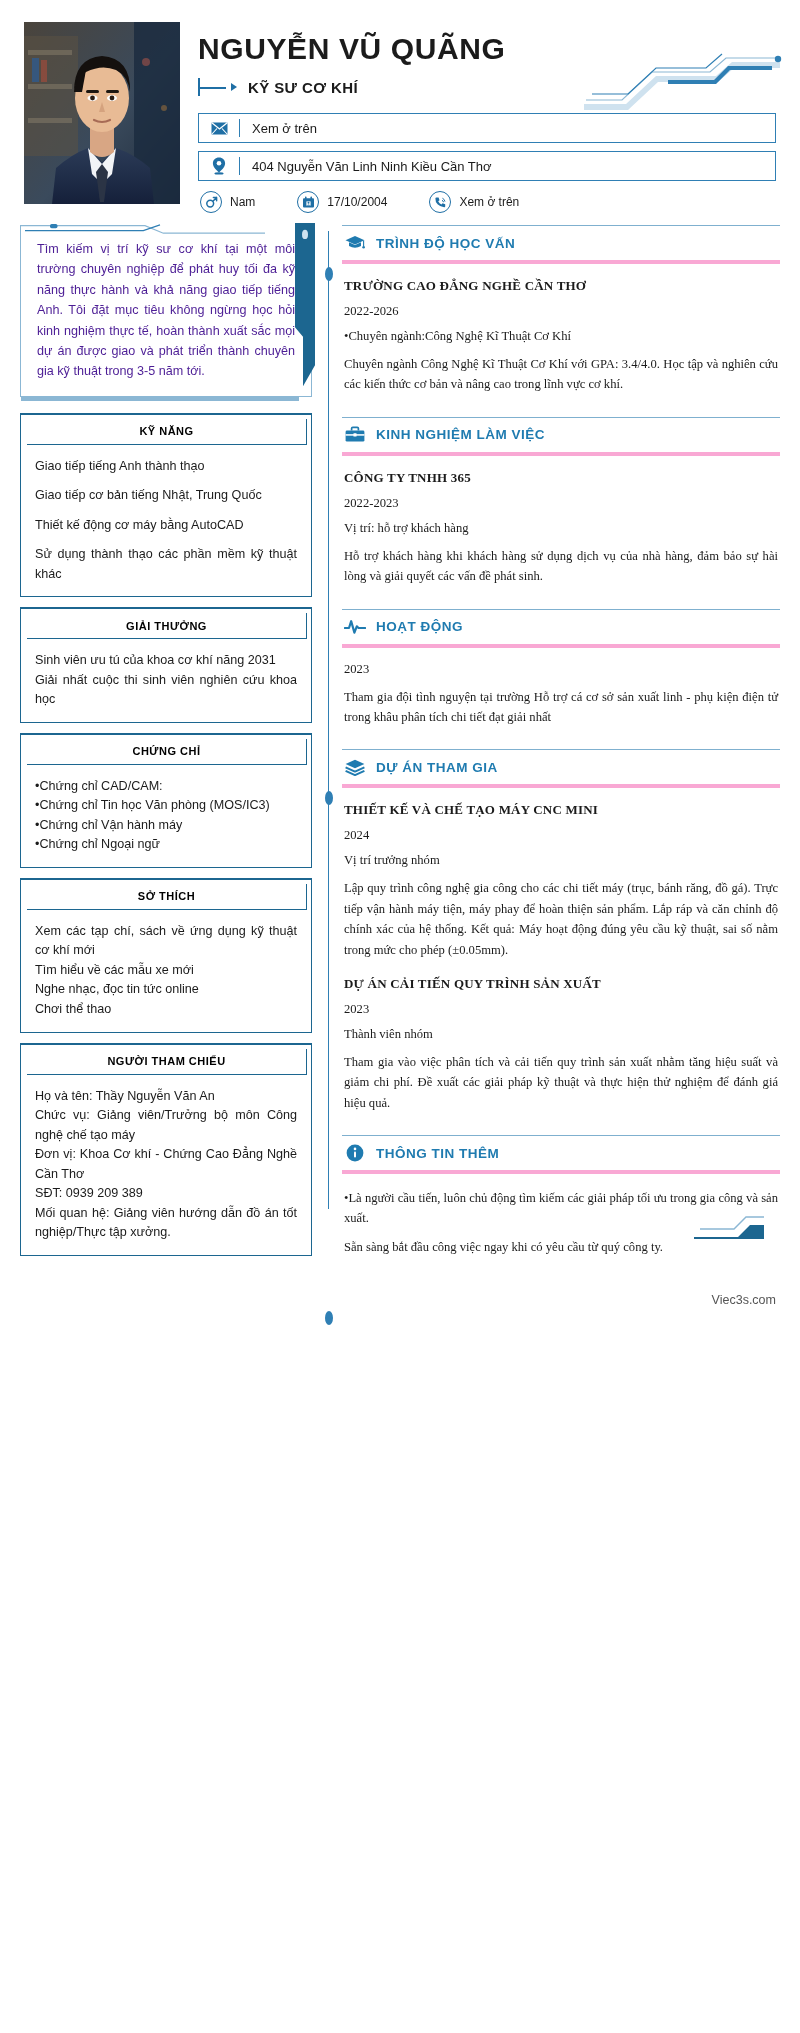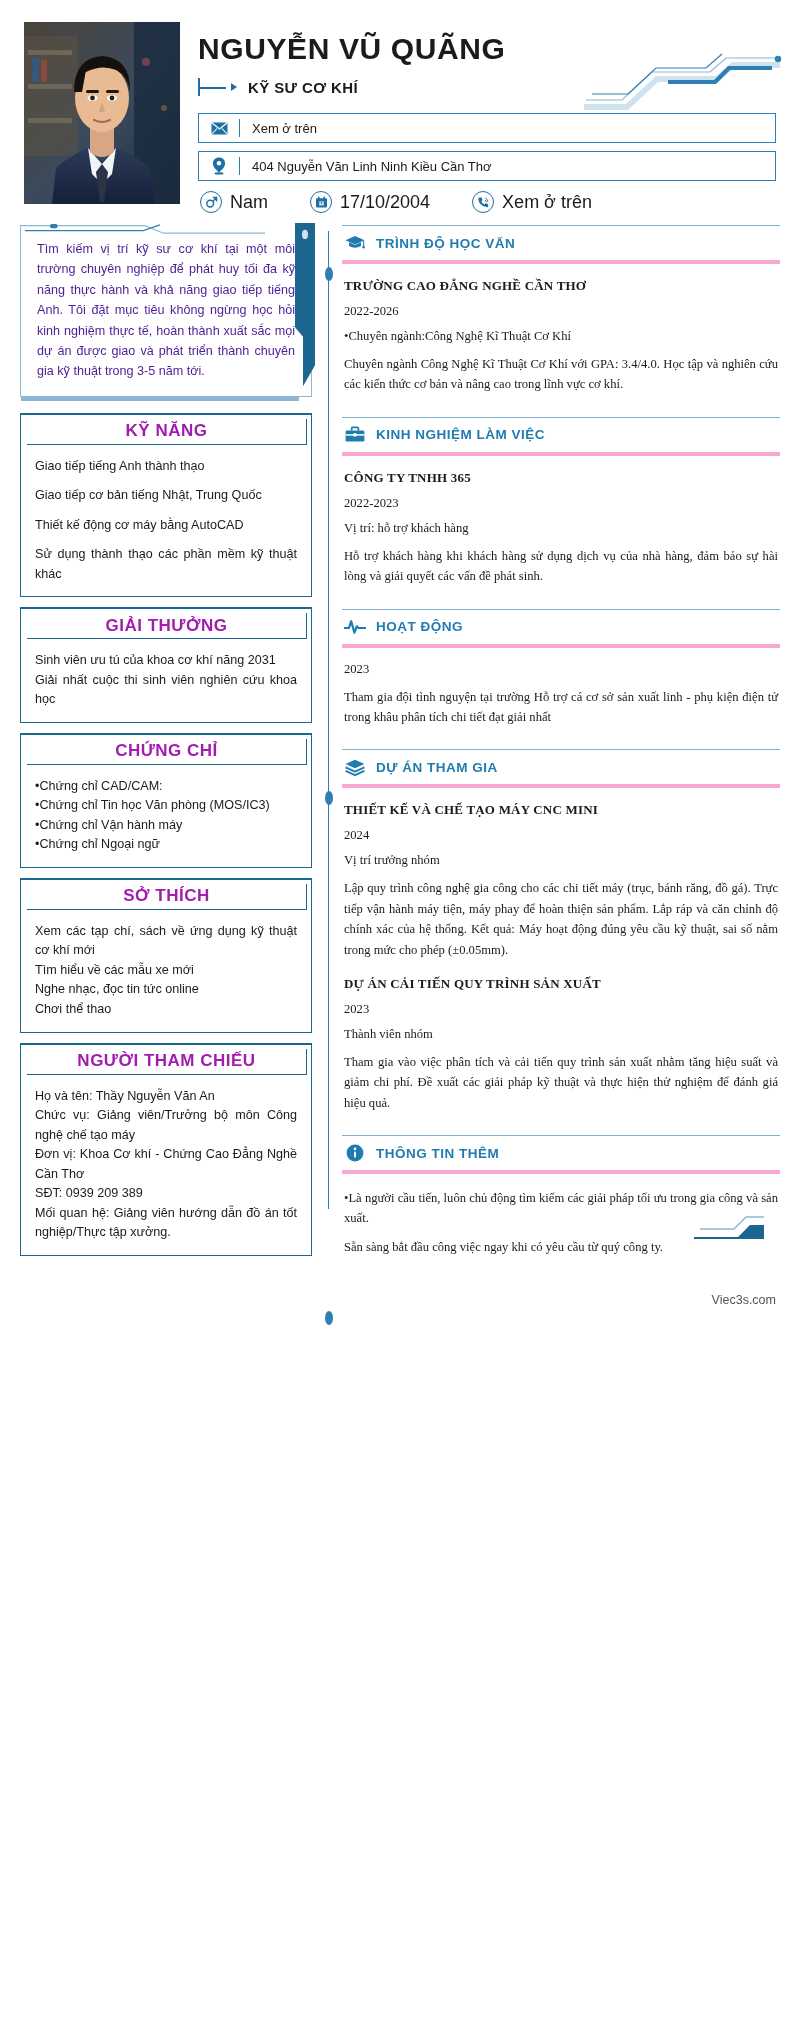--- a/index.html
+++ b/index.html
@@ -130,21 +130,21 @@
   .meta-row {
     display: flex;
     align-items: center;
     margin-top: 10px;
     padding-left: 2px;
   }
   .meta-item {
     display: flex;
     align-items: center;
     gap: 8px;
-    font-size: 18px;
+    font-size: 12px;
     color: #1b1b1b;
   }
   .meta-item + .meta-item { margin-left: 42px; }
   .meta-ico {
     width: 22px; height: 22px;
     border: 1.6px solid #1f6fa5;
     border-radius: 50%;
     display: flex;
     align-items: center;
     justify-content: center;
@@ -214,23 +214,23 @@
   .lsec-head {
     height: 26px;
     border-bottom: 1px solid #1c6690;
     border-right: 1px solid #1c6690;
     margin: 4px 4px 0 6px;
     display: flex;
     align-items: center;
     justify-content: center;
   }
   .lsec-title {
-    font-size: 17px;
+    font-size: 11px;
     font-weight: bold;
-    color: #a21caf;
+    color: #000000;
     letter-spacing: .5px;
   }
   .lsec-body {
     padding: 12px 14px 12px 14px;
     font-size: 12.6px;
     line-height: 1.55;
     color: #1b1b1b;
   }
   .lsec-body .li { margin-bottom: 10px; text-align: justify; }
   .lsec-body .li:last-child { margin-bottom: 0; }

